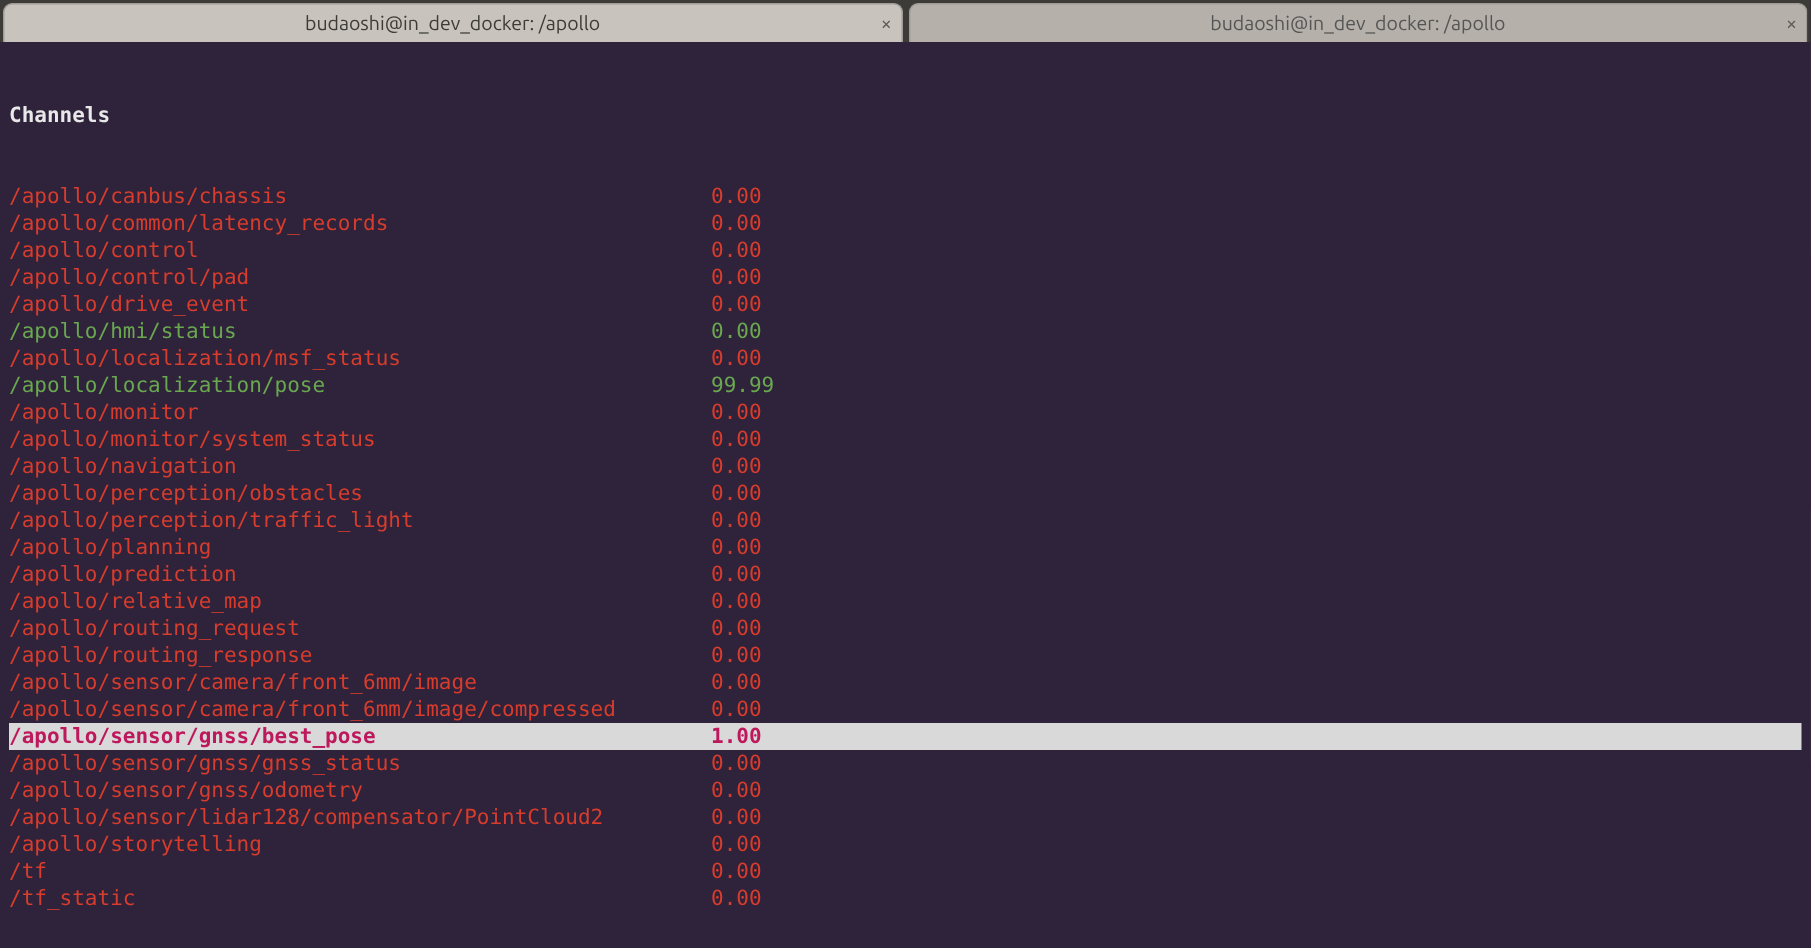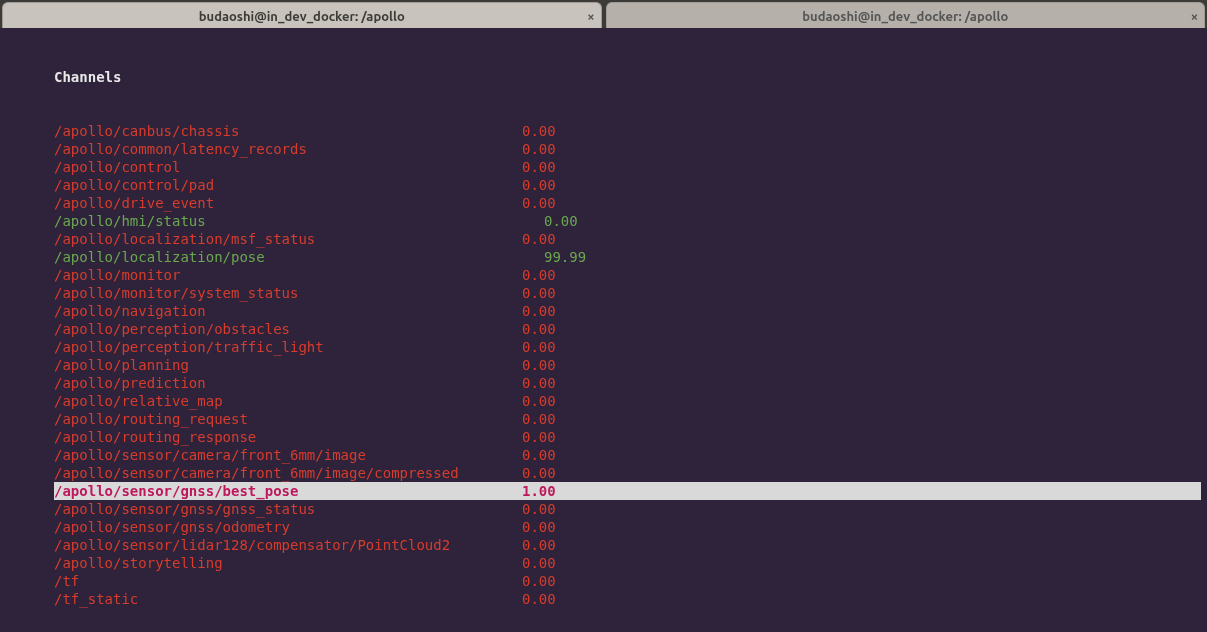--- a/index.html
+++ b/index.html
@@ -8,21 +8,20 @@
       font-size: 14px;
       background: #3c3b37;
       width: 1207px;
       height: 632px;
       overflow: hidden;
     }
     .tabs {
       display: flex;
       background: #3c3b37;
       height: 28px;
-      font-weight: bold;
     }
     .tab {
       flex: 1;
       display: flex;
       align-items: center;
       justify-content: center;
       position: relative;
       background: #c8c4bd;
       border-radius: 6px 6px 0 0;
       border: 1px solid #a09c95;
@@ -51,31 +50,30 @@
       background: #2e233b;
       width: 100%;
       height: calc(100% - 28px);
       padding: 4px 6px;
       white-space: pre;
       color: #d3d3d3;
       line-height: 18px;
     }
     .row {
       display: flex;
-      margin-left: 48px;
     }
     .col-channel {
       width: 468px;
     }
     .col-ratio {
       flex: 1;
     }
     .hdr { color: #e8e8e8; font-weight: bold; }
     .c-red { color: #d73c2c; }
-    .c-green { color: #6aa84f; gap: 22px; }
+    .c-green { color: #6aa84f; }
     .c-sel {
       background: #d9d9d9;
       color: #333;
     }
     .c-sel .col-channel, .c-sel .col-ratio { color: #be185d; font-weight: bold; }
   </style>
 </head>
 <body>
 
 <div class="tabs">

